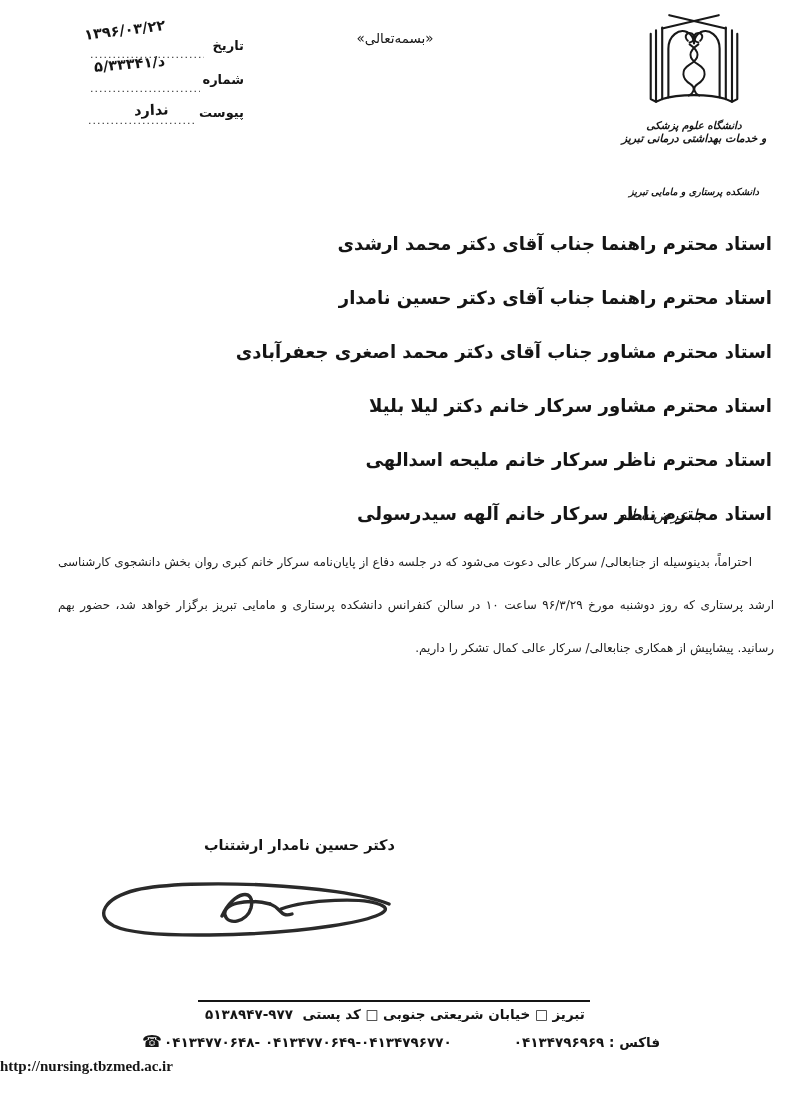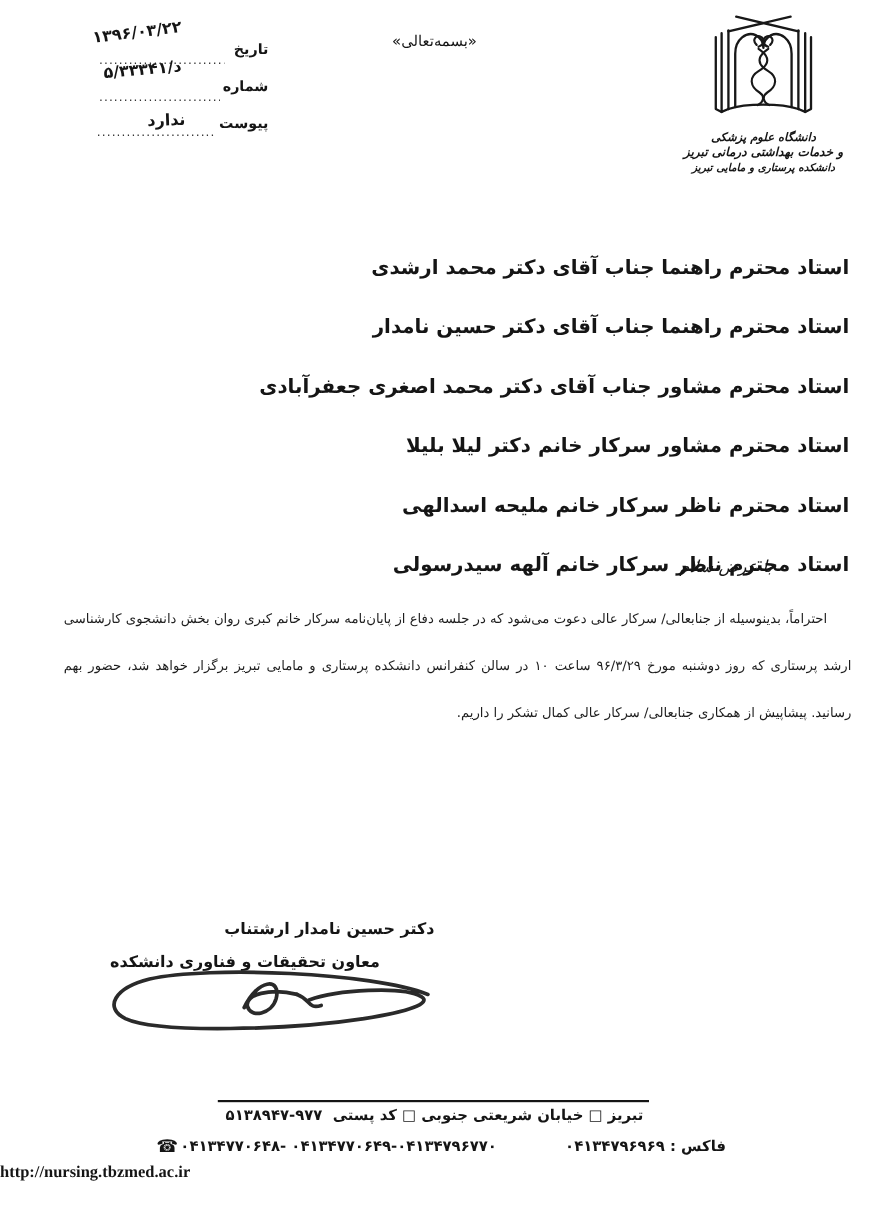--- a/index.html
+++ b/index.html
@@ -22,21 +22,21 @@
   .val-num{left:12px;top:32px;transform:rotate(-5deg);}
   .val-att{left:52px;top:78px;transform:rotate(-2deg);}
   
   .bismillah{position:absolute;top:30px;left:295px;width:200px;text-align:center;font-size:13.5px;direction:rtl;}
   
   .logo{position:absolute;top:6px;right:18px;width:156px;text-align:center;}
   .logo svg{display:block;margin:0 auto;}
   .org{direction:rtl;font-weight:bold;line-height:14px;}
   .org-1{font-size:10.5px;font-style:italic;}
   .org-2{font-size:11px;font-style:italic;}
-  .org-3{font-size:9.5px;font-style:italic;}
+  .org-3{font-size:9.5px;font-style:italic;margin-top:39px;}
   
   .recipients{position:absolute;top:208px;right:18px;left:18px;direction:rtl;text-align:right;}
   .recipient{font-size:18px;font-weight:bold;line-height:37px;margin-bottom:14px;white-space:nowrap;margin-top:17px;}
   
   .salutation{position:absolute;top:506px;right:88px;direction:rtl;font-size:15px;font-style:italic;}
   
   .letter-body{position:absolute;top:541px;left:58px;right:16px;direction:rtl;text-align:justify;font-size:12px;line-height:43px;color:#1d1d1d;}
   .letter-body p{margin:0;}
   .p-invite{text-indent:22px;}
   .p-title{margin-top:16px;}
@@ -114,21 +114,20 @@
 </div>
 
 <div class="salutation">با عرض سلام</div>
 
 <div class="letter-body">
   <p class="p-invite">احتراماً، بدینوسیله از جنابعالی/ سرکار عالی دعوت می‌شود که در جلسه دفاع از پایان‌نامه سرکار خانم کبری روان بخش دانشجوی کارشناسی ارشد پرستاری که روز دوشنبه مورخ ۹۶/۳/۲۹ ساعت ۱۰ در سالن کنفرانس دانشکده پرستاری و مامایی تبریز برگزار خواهد شد، حضور بهم رسانید. پیشاپیش از همکاری جنابعالی/ سرکار عالی کمال تشکر را داریم.</p>
 </div>
 
 <div class="signature">
   <div class="sig-name">دکتر حسین نامدار ارشتناب</div>
-  <div class="sig-title">معاون تحقیقات و فناوری دانشکده</div>
   <svg class="scrawl" width="305" height="78" viewBox="0 0 305 78">
     <g fill="none" stroke="#2a2a2a" stroke-width="3.4" stroke-linecap="round" stroke-linejoin="round">
       <path d="M295,30 C245,10 95,4 42,16 C10,24 0,42 20,52 C50,66 172,62 237,52 C277,46 299,38 289,32 C272,22 212,26 187,35"></path>
       <path d="M128,42 C140,16 162,14 157,34 C153,48 134,52 131,41 C128,30 152,24 176,30"></path>
       <path d="M176,30 C188,34 186,44 198,40"></path>
     </g>
   </svg>
 </div>
 
 <div class="footer-rule"></div>

